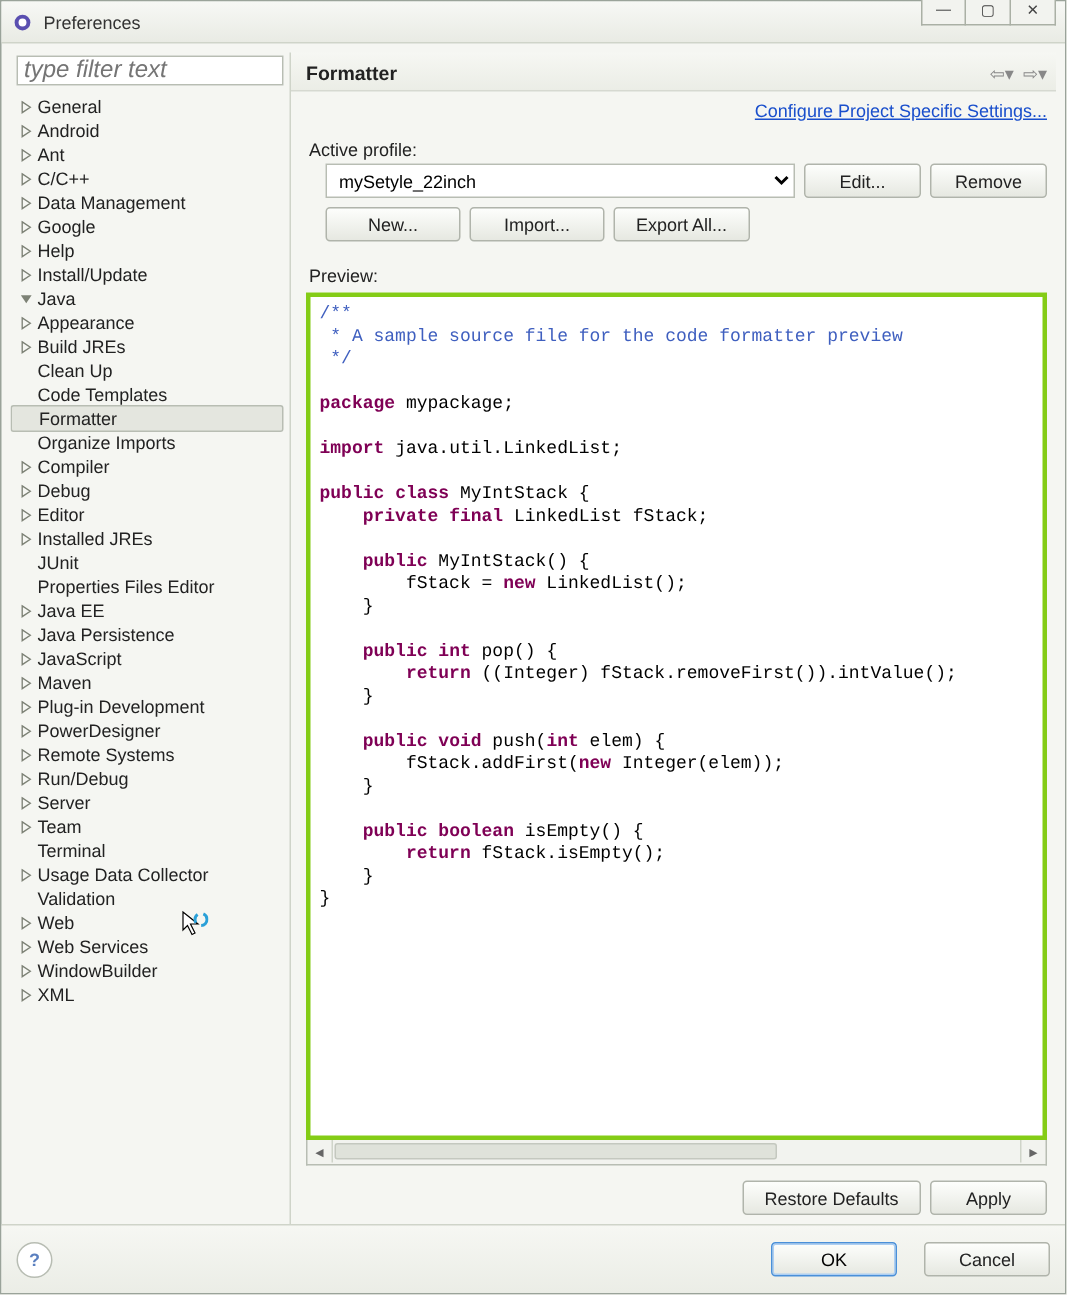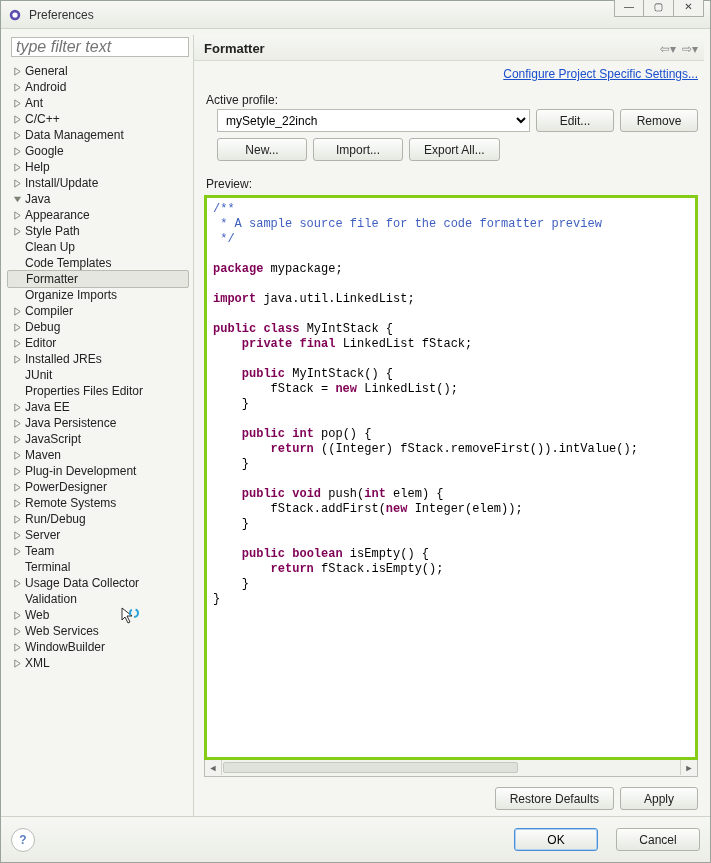--- a/index.html
+++ b/index.html
@@ -185,21 +185,21 @@
                     <span class="label">Appearance</span>
                   </div>
                 </li>
               <li>
                   <div class="row ind1">
                     <span class="tw">
                       <svg viewBox="0 0 10 10">
                         <path d="M2 1 L8 5 L2 9 Z" fill="none" stroke="#7d8276"></path>
                       </svg>
                     </span>
-                    <span class="label">Style Path</span>
+                    <span class="label">Build JREs</span>
                   </div>
                 </li>
               <li>
                 <ul>
                   <li>
                       <div class="row ind2">
                         <span class="tw"></span>
                         <span class="label">Clean Up</span>
                       </div>
                     </li>

